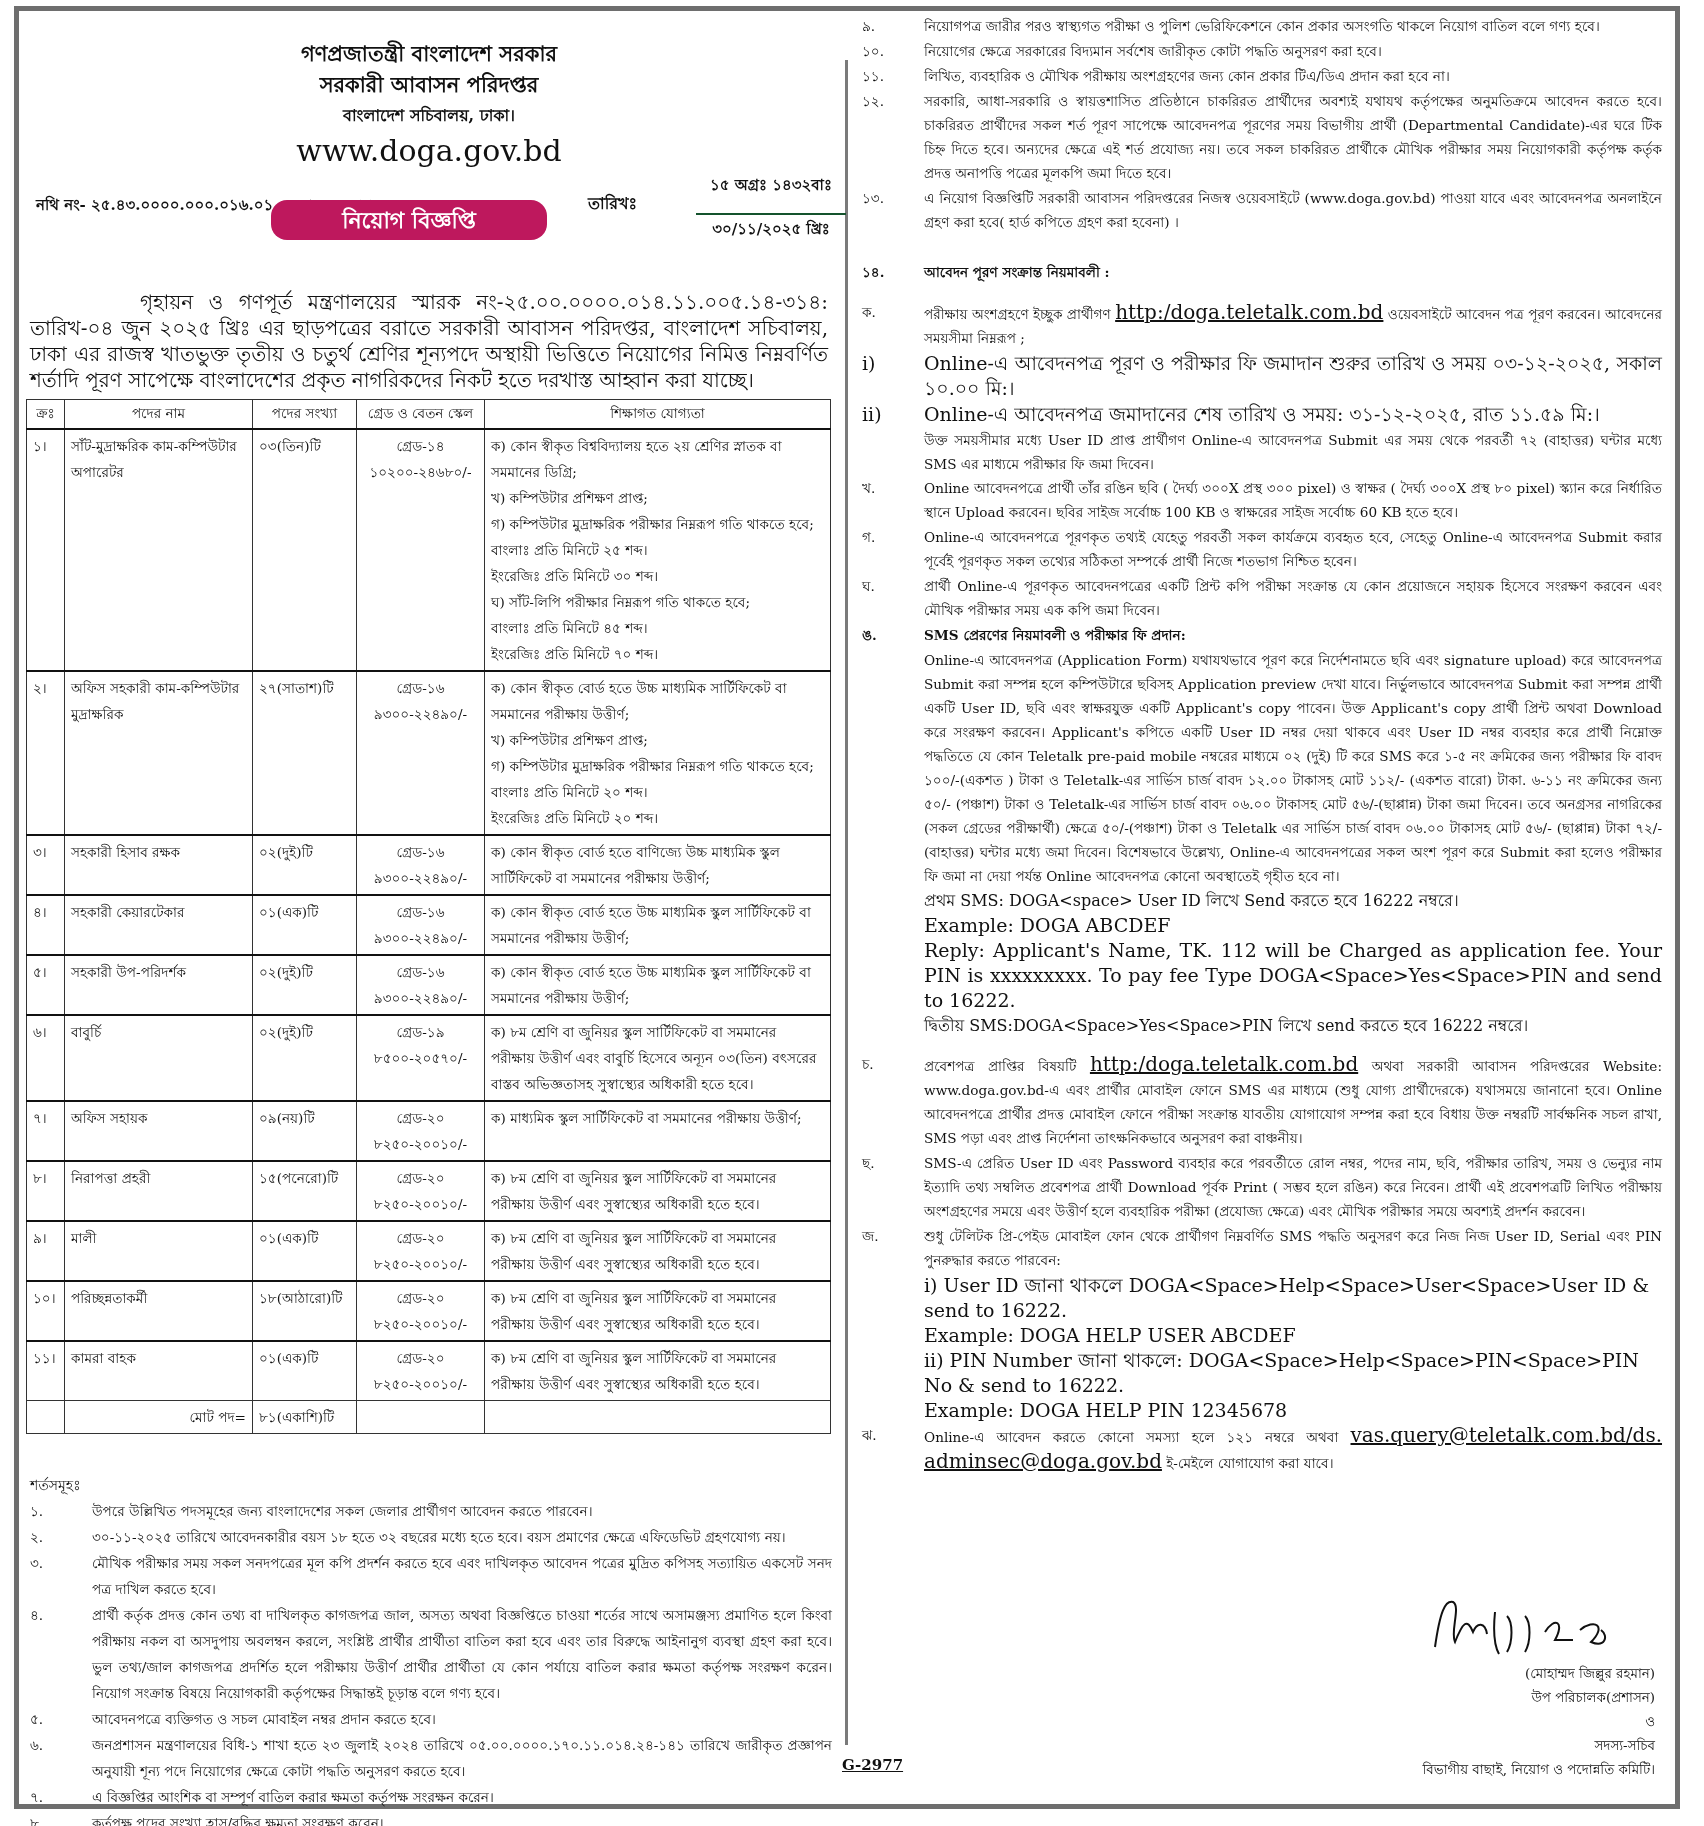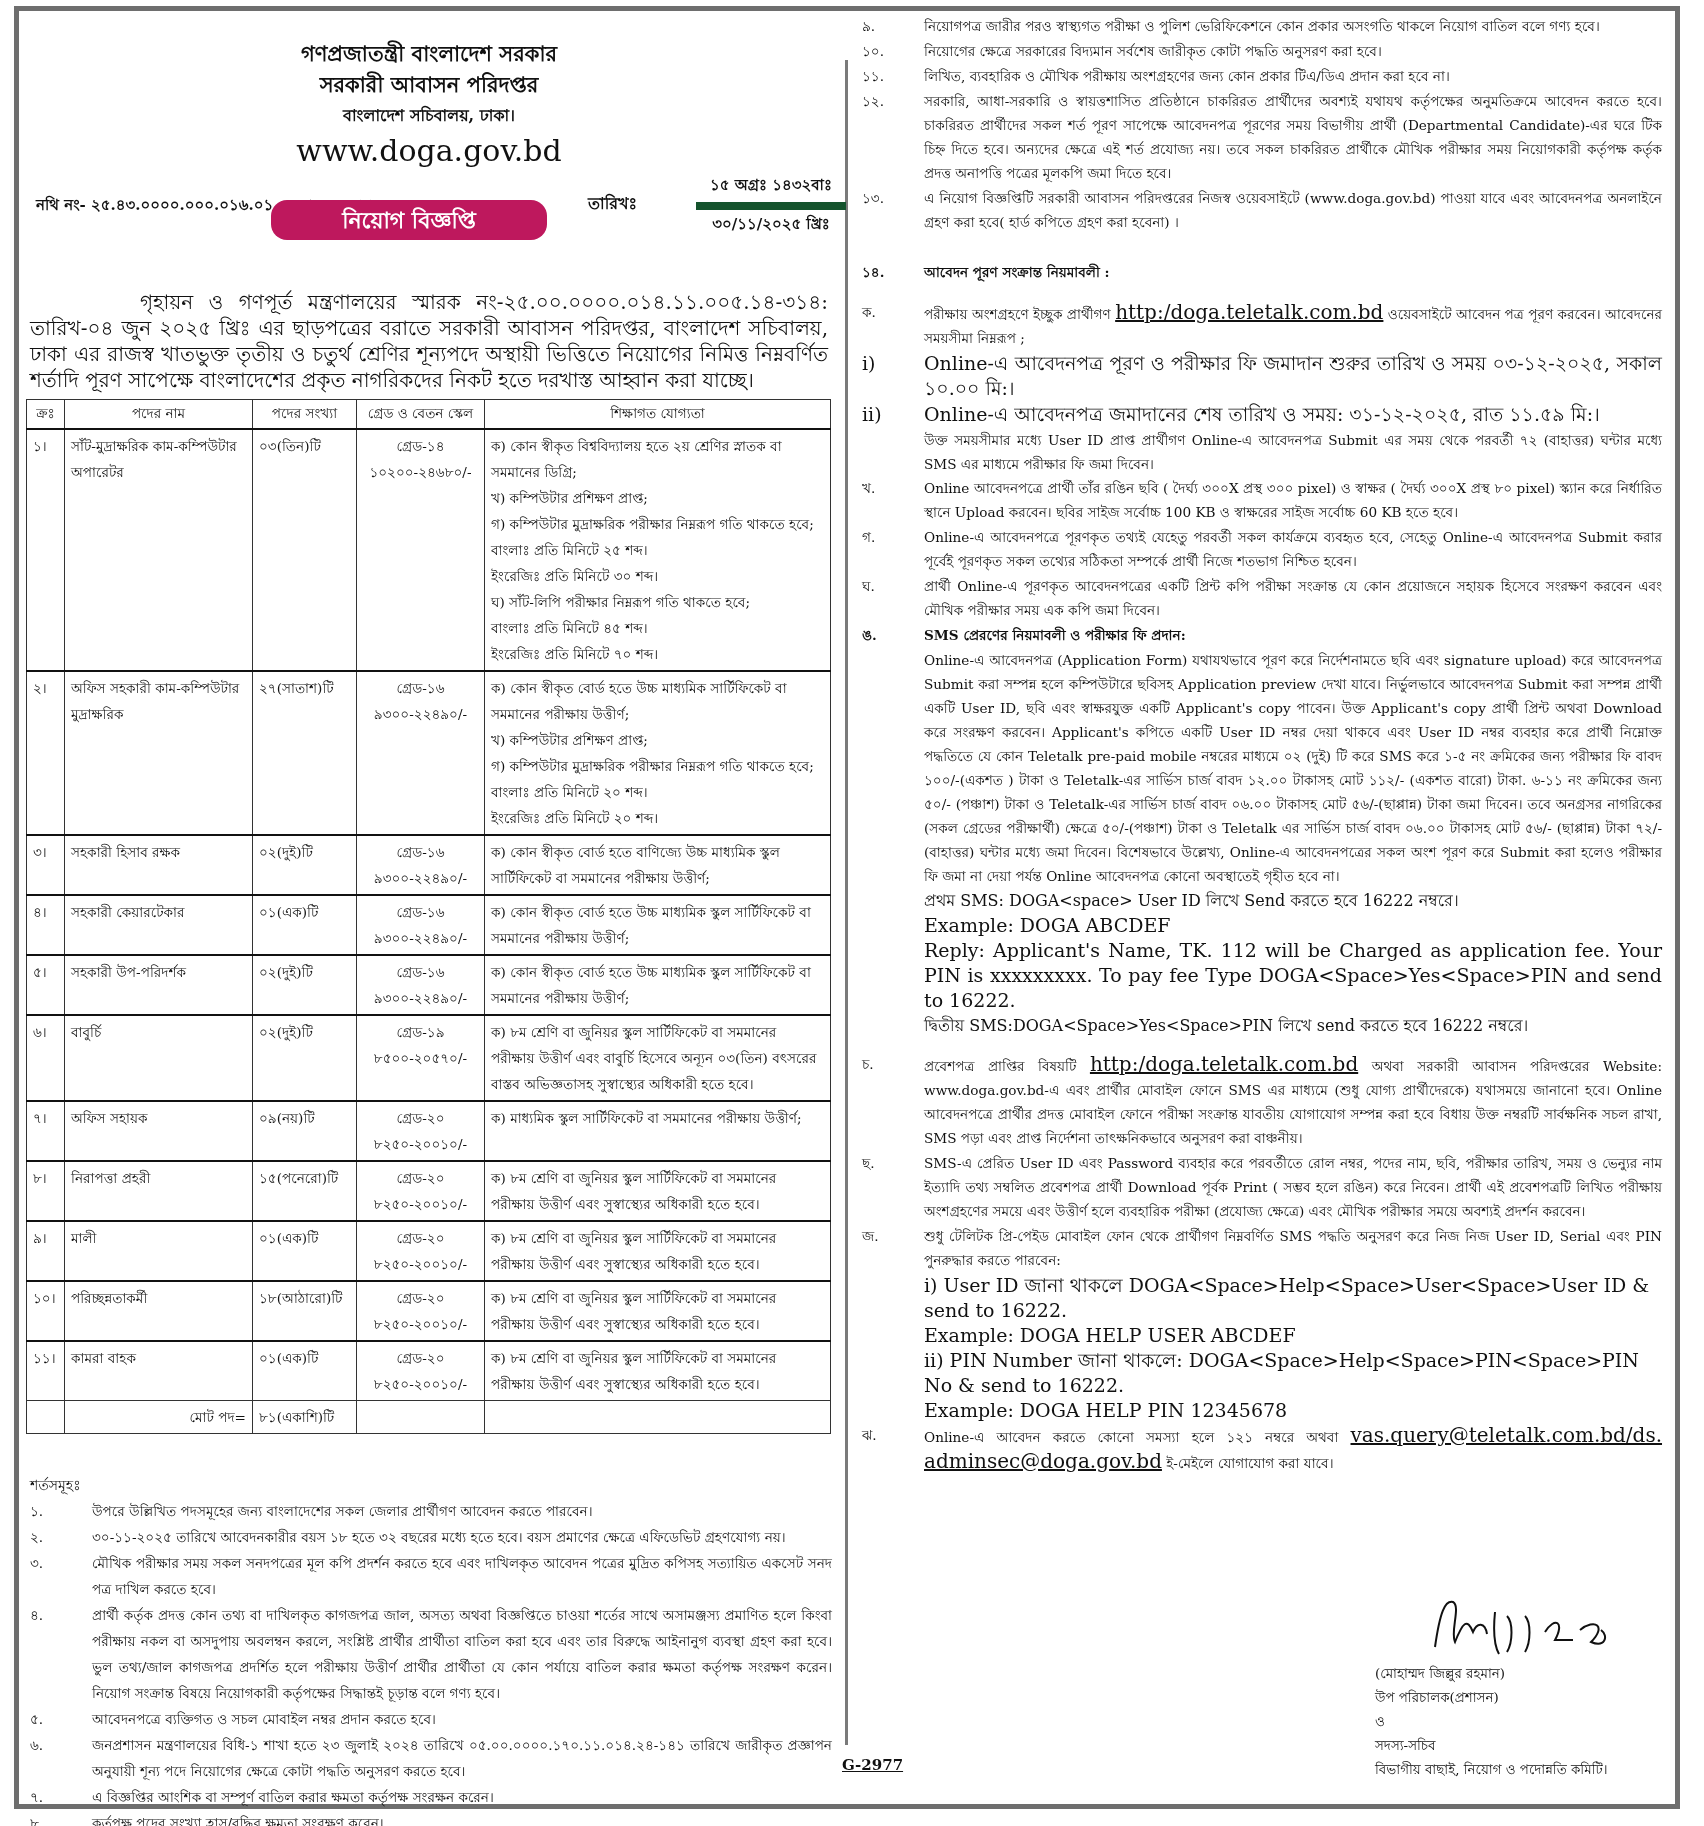--- a/index.html
+++ b/index.html
@@ -12,42 +12,42 @@
   .right{position:absolute;left:862px;top:14px;width:800px;}
   .hdr{text-align:center;}
   .hdr .l1{font-size:21px;font-weight:bold;line-height:31px;margin-top:24px;}
   .hdr .l2{font-size:21px;font-weight:bold;line-height:31px;}
   .hdr .l3{font-size:16px;font-weight:bold;line-height:31px;}
   .hdr .web{font-size:30px;line-height:40px;font-family:"DejaVu Serif",serif;}
   .refrow{position:relative;height:72px;font-size:15px;}
   .refno{position:absolute;left:10px;top:22px;font-weight:bold;}
   .datelbl{position:absolute;left:562px;top:20px;font-weight:bold;font-size:16px;}
   .dateblk{position:absolute;left:670px;top:2px;width:150px;text-align:center;font-weight:bold;font-size:15px;}
-  .dateblk .d1{border-bottom:8px solid #14532d;padding-bottom:5px;line-height:24px;}
+  .dateblk .d1{border-bottom:2px solid #14532d;padding-bottom:16px;line-height:24px;}
   .dateblk .d2{line-height:28px;}
   .badge{position:absolute;left:245px;top:186px;width:276px;height:40px;background:#be185d;
          color:#fff;border-radius:16px;text-align:center;line-height:40px;font-size:22px;font-weight:bold;}
   .intro{margin-top:46px;font-size:20px;line-height:26px;text-align:justify;text-indent:110px;padding:0 4px;}
   table.posts{width:805px;border-collapse:collapse;margin-top:6px;font-size:13.6px;}
   table.posts th,table.posts td{border:1.5px solid #333;vertical-align:top;padding:3px 6px;line-height:26px;}
   table.posts th{font-weight:normal;text-align:center;height:22px;line-height:20px;}
   table.posts td.c{text-align:center;}
   table.posts tr.row td{border-top:2.5px solid #111;}
   .cond-title{font-size:14px;margin-top:40px;margin-left:4px;}
   .cond{display:flex;font-size:13.6px;line-height:26px;}
   .cond .n{width:62px;flex:none;padding-left:4px;}
   .cond .t{flex:1;text-align:justify;}
   .r-item{display:flex;font-size:13.6px;line-height:24px;margin-bottom:1px;}
   .r-item .n{width:62px;flex:none;}
   .r-item .t{flex:1;text-align:justify;}
   .big{font-size:19px;line-height:25px;}
   .link{text-decoration:underline;font-size:20px;}
   .sub{padding-left:62px;font-size:13.6px;line-height:24px;text-align:justify;}
   .sms{padding-left:62px;font-size:19px;line-height:25px;}
-  .sign{position:absolute;left:1375px;top:1592px;width:280px;text-align:left;font-size:13.4px;line-height:24px;}
+  .sign{position:absolute;left:1375px;top:1592px;width:280px;text-align:right;font-size:13.4px;line-height:24px;}
   .sign svg{display:block;margin:0 auto;}
   .gcode{position:absolute;left:842px;top:1756px;font-weight:bold;font-size:15px;text-decoration:underline;}
   .bold{font-weight:bold;}
 </style>
 </head>
 <body>
 
 <div class="frame"></div>
 <div class="col-divider"></div>
 

